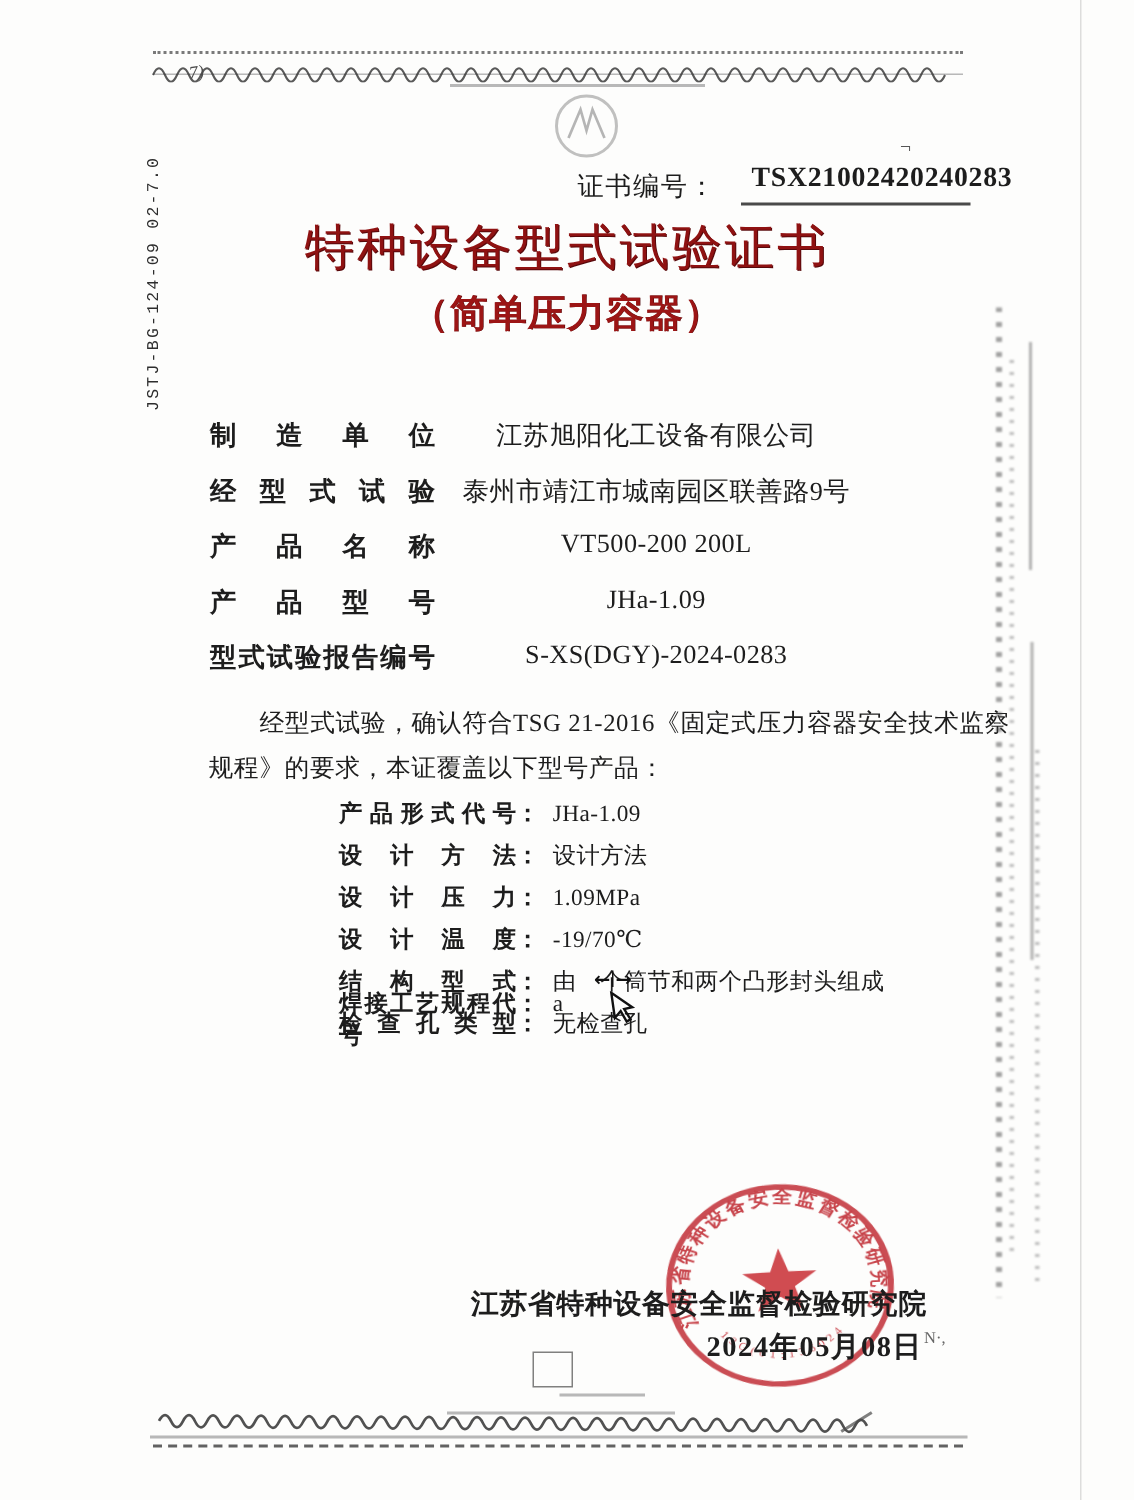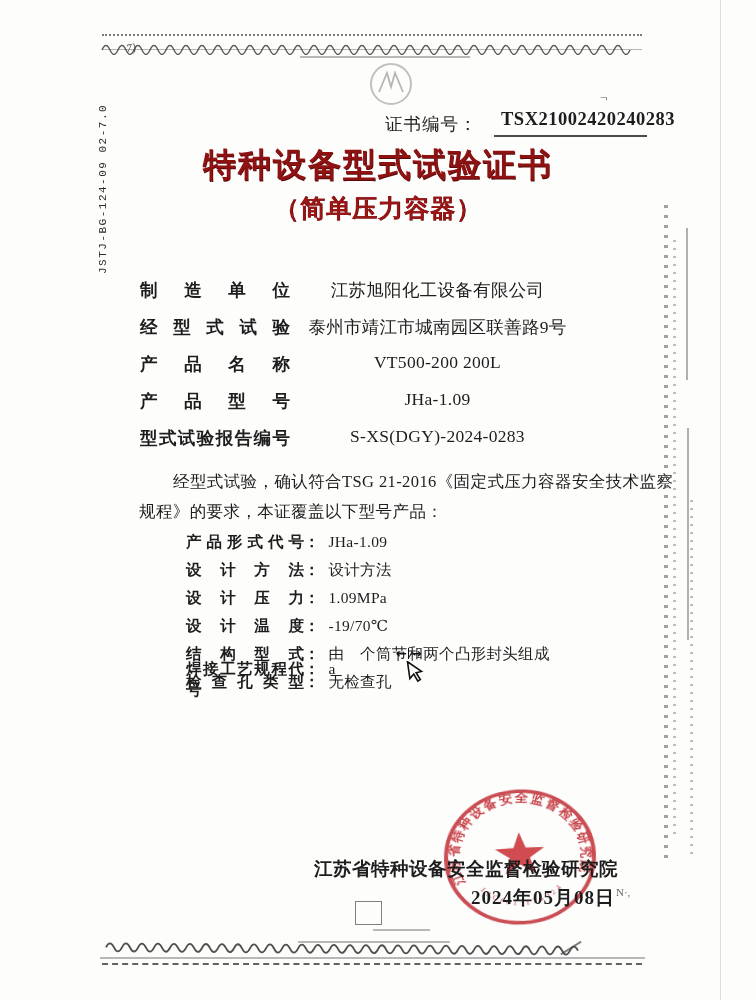--- a/index.html
+++ b/index.html
@@ -29,39 +29,39 @@
     left:97px;top:104px;height:170px;
     writing-mode:vertical-rl;transform:rotate(180deg);
     font-family:"Liberation Mono","DejaVu Sans Mono",monospace;
     font-size:11px;letter-spacing:1.5px;color:#2d2d2d;white-space:nowrap;
   }
   .certno-label{left:385px;top:112px;font-size:17.5px;letter-spacing:1px;}
   .certno-value{left:501px;top:109px;font-size:18.5px;font-weight:600;letter-spacing:.5px;}
   .certno-underline{left:494px;top:135px;width:153px;height:2px;background:#2a2a2a;opacity:.85;}
   .title{
     left:88px;top:143px;width:580px;text-align:center;
-    font-size:33px;font-weight:bold;letter-spacing:2px;
+    font-size:33px;font-weight:normal;letter-spacing:2px;
     color:#8f1212;text-shadow:.6px .6px 0 #58090b;
   }
   .subtitle{
     left:88px;top:192px;width:580px;text-align:center;
     font-size:25px;font-weight:bold;letter-spacing:1px;color:#9c1515;
     text-shadow:.4px .4px 0 #4d090b;
   }
   
   .frow{left:0;top:0;width:756px;height:26px;font-size:17.5px;}
   .flabel{
     position:absolute;left:140px;width:150px;font-weight:600;
     text-align:justify;text-align-last:justify;-moz-text-align-last:justify;
   }
   .fvalue{position:absolute;left:295px;width:285px;text-align:center;letter-spacing:.3px;}
   
   .stline{font-size:16.5px;letter-spacing:.4px;white-space:nowrap;}
   
-  .drow{left:0;width:700px;height:24px;font-size:15.5px;}
+  .drow{left:0;width:700px;height:24px;font-size:15.5px;padding-left:40px;}
   .dlabel{
     display:inline-block;width:118px;margin-left:186px;font-weight:600;
     text-align:justify;text-align-last:justify;-moz-text-align-last:justify;
     vertical-align:top;
   }
   .dcolon{font-weight:600;}
   .dvalue{margin-left:9px;white-space:pre;letter-spacing:.3px;}
   
   .issuer{left:314px;top:856px;font-size:18.5px;font-weight:600;letter-spacing:.5px;z-index:3;}
   .issue-date{left:471px;top:885px;font-size:19px;font-weight:600;letter-spacing:1px;z-index:3;}

